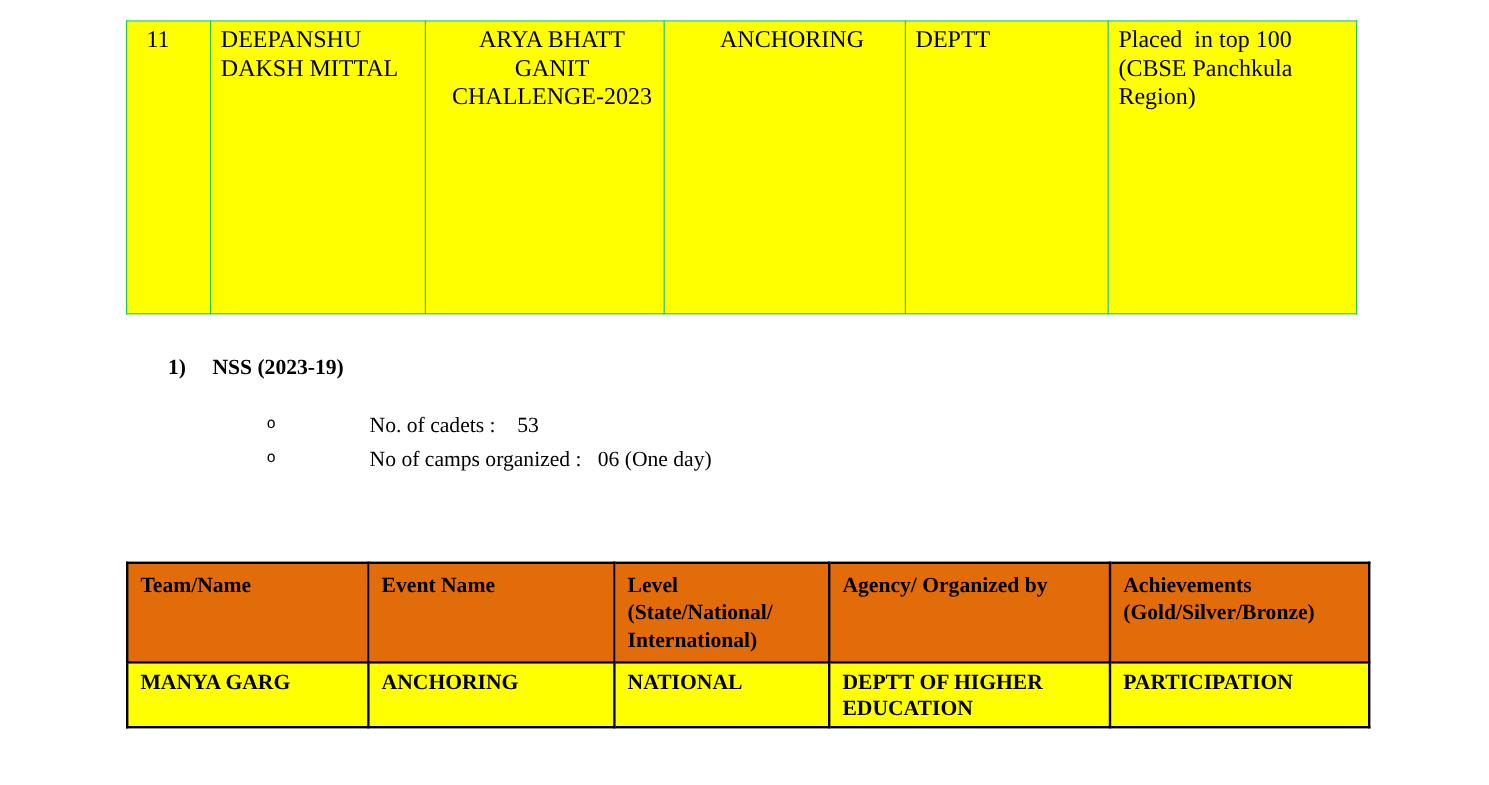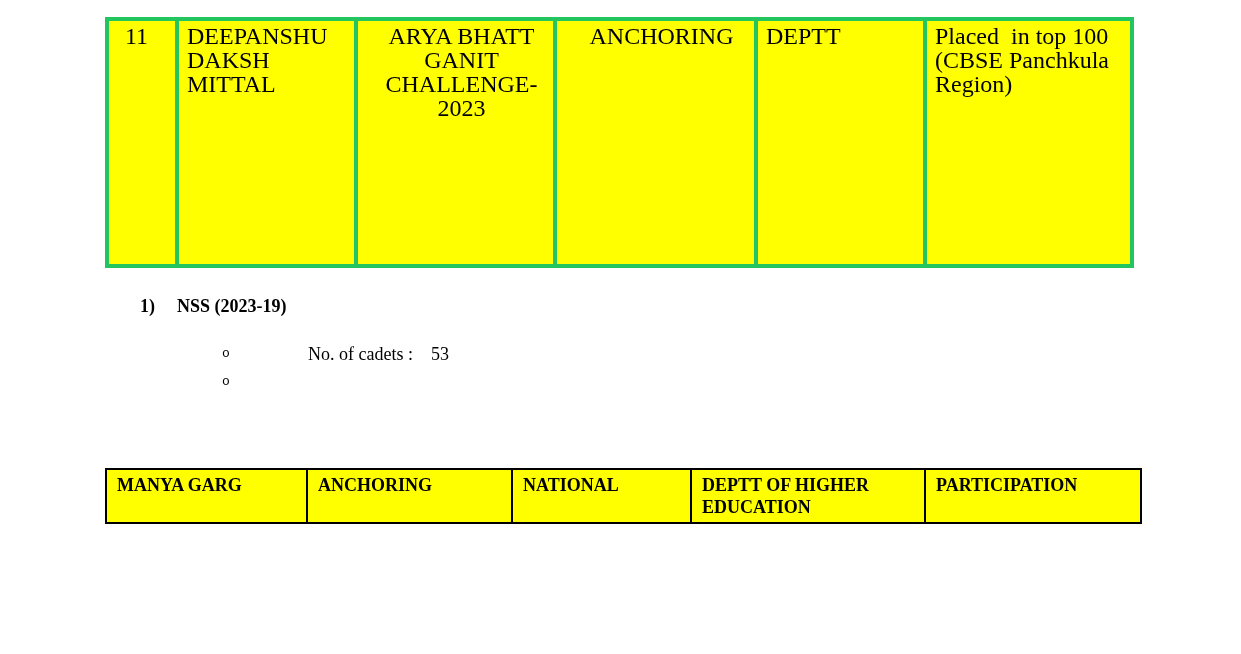--- a/index.html
+++ b/index.html
@@ -18,24 +18,24 @@
 
   
   table.t1 {
     position: absolute;
     left: 105px;
     top: 17px;
     border-collapse: collapse;
     table-layout: fixed;
   }
   table.t1 td {
-    border: 4px solid #22c55e;
+    border: 1px solid #22c55e;
     background: #ffff00;
     vertical-align: top;
-    font-size: 24px;
+    font-size: 20px;
     line-height: 24px;
     padding: 3px 8px;
     height: 237px;
     white-space: pre-wrap;
     overflow: hidden;
   }
   table.t1 td.sno { padding-left: 16px; }
   table.t1 td.center { text-align: center; padding-left: 20px; }
 
   
@@ -138,32 +138,43 @@
     <span>NSS (2023-19)</span>
   </div>
 
   <div class="bullets">
     <div class="bullet">
       <span class="marker">o</span>
       <span class="btext">No. of cadets :    53</span>
     </div>
     <div class="bullet">
       <span class="marker">o</span>
+      <span class="btext">No of camps organized :   06 (One day)</span>
     </div>
   </div>
 
   <table class="t2">
     <colgroup>
       <col style="width:201px">
       <col style="width:205px">
       <col style="width:179px">
       <col style="width:234px">
       <col style="width:216px">
     </colgroup>
     <tbody>
+      <tr>
+        <th>Team/Name</th>
+        <th>Event Name</th>
+        <th>Level
+(State/National/
+International)</th>
+        <th>Agency/ Organized by</th>
+        <th>Achievements
+(Gold/Silver/Bronze)</th>
+      </tr>
       <tr>
         <td>MANYA GARG</td>
         <td>ANCHORING</td>
         <td>NATIONAL</td>
         <td>DEPTT OF HIGHER
 EDUCATION</td>
         <td>PARTICIPATION</td>
       </tr>
     </tbody>
   </table>

